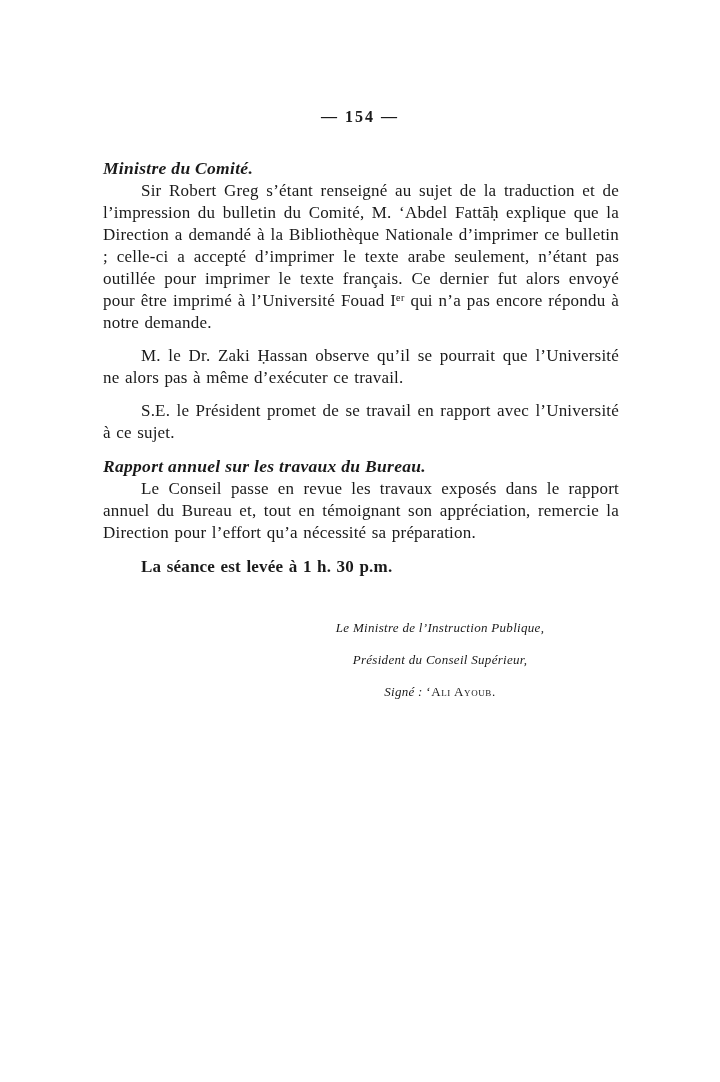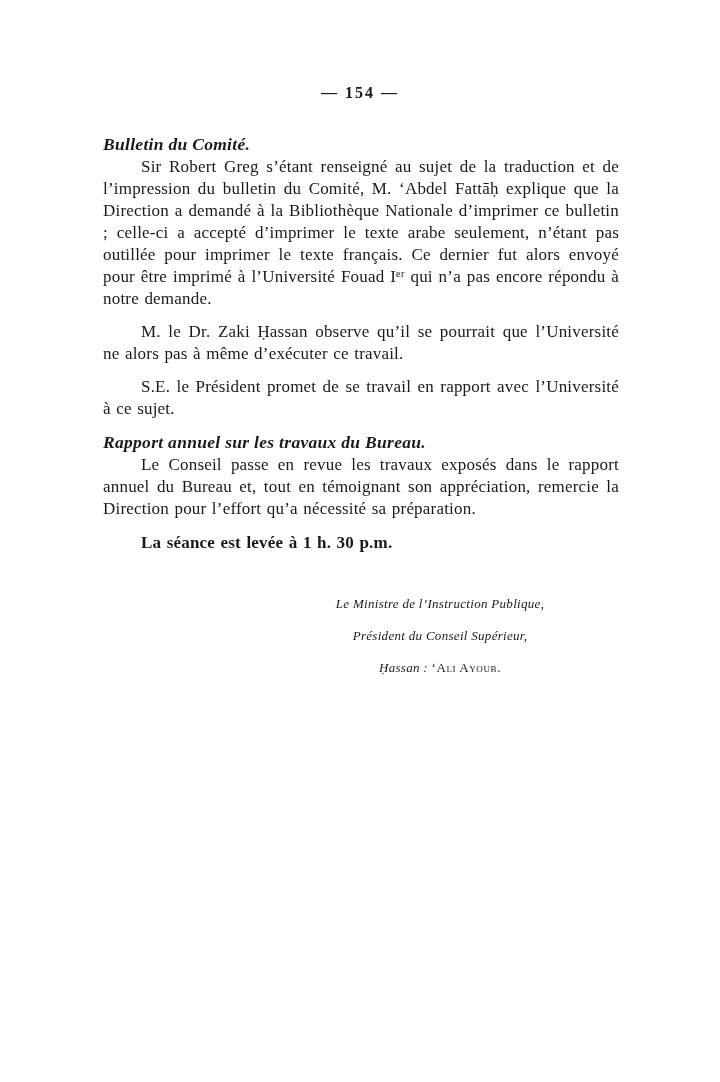--- a/index.html
+++ b/index.html
@@ -11,21 +11,21 @@
     position: relative;
     width: 720px;
     height: 1082px;
     margin: 0 auto;
     background: #ffffff;
     color: #1a1a1a;
     font-family: "Liberation Serif", "DejaVu Serif", serif;
     overflow: hidden;
   }
   .page-number {
-    padding-top: 84px;
+    padding-top: 108px;
     text-align: center;
     font-size: 16px;
     line-height: 18px;
     font-weight: bold;
     letter-spacing: 2px;
     color: #1b1b1b;
   }
   .content {
     margin-left: 103px;
     width: 516px;
@@ -78,34 +78,34 @@
 </style>
 </head>
 <body>
 
 <div class="page">
 
   <div class="page-number">— 154 —</div>
 
   <div class="content">
 
-    <h2 class="section-heading">Bulletin du Comité.</h2>
+    <h2 class="section-heading">Ministre du Comité.</h2>
 
     <p class="body-para first-after-heading">Sir Robert Greg s’étant renseigné au sujet de la traduction et de l’impression du bulletin du Comité, M. ‘Abdel Fattāḥ explique que la Direction a demandé à la Bibliothèque Nationale d’imprimer ce bulletin ; celle-ci a accepté d’imprimer le texte arabe seulement, n’étant pas outillée pour imprimer le texte français. Ce dernier fut alors envoyé pour être imprimé à l’Université Fouad Iᵉʳ qui n’a pas encore répondu à notre demande.</p>
 
     <p class="body-para">M. le Dr. Zaki Ḥassan observe qu’il se pourrait que l’Université ne alors pas à même d’exécuter ce travail.</p>
 
     <p class="body-para">S.E. le Président promet de se travail en rapport avec l’Université à ce sujet.</p>
 
     <h2 class="section-heading second">Rapport annuel sur les travaux du Bureau.</h2>
 
     <p class="body-para first-after-heading">Le Conseil passe en revue les travaux exposés dans le rapport annuel du Bureau et, tout en témoignant son appréciation, remercie la Direction pour l’effort qu’a nécessité sa préparation.</p>
 
     <p class="body-para last-single">La séance est levée à 1 h. 30 p.m.</p>
 
     <div class="signature">
       <div class="sig-line">Le Ministre de l’Instruction Publique,</div>
       <div class="sig-line">Président du Conseil Supérieur,</div>
-      <div class="sig-line"><span>Ḥassan : </span><span class="sig-name">‘Ali Ayoub.</span></div>
+      <div class="sig-line"><span>Signé : </span><span class="sig-name">‘Ali Ayoub.</span></div>
     </div>
 
   </div>
 </div>
 
 </body></html>

